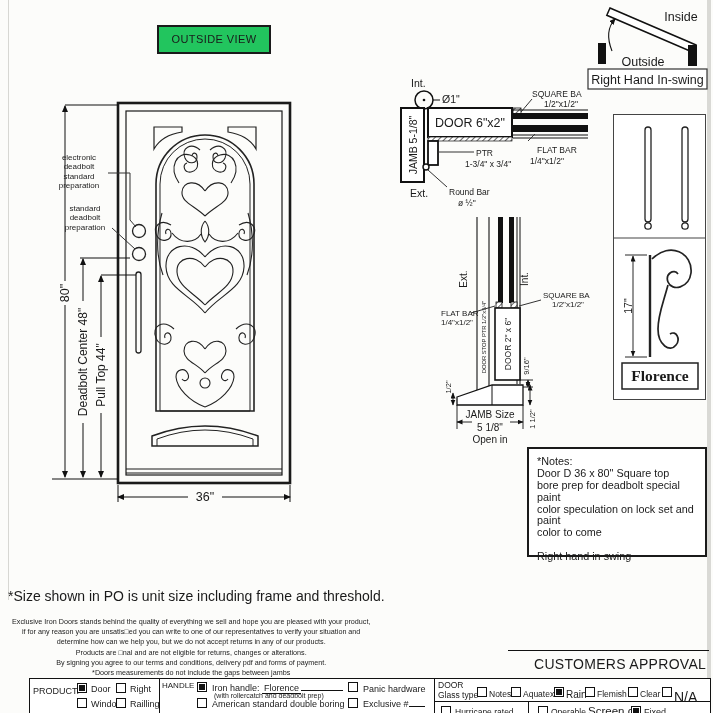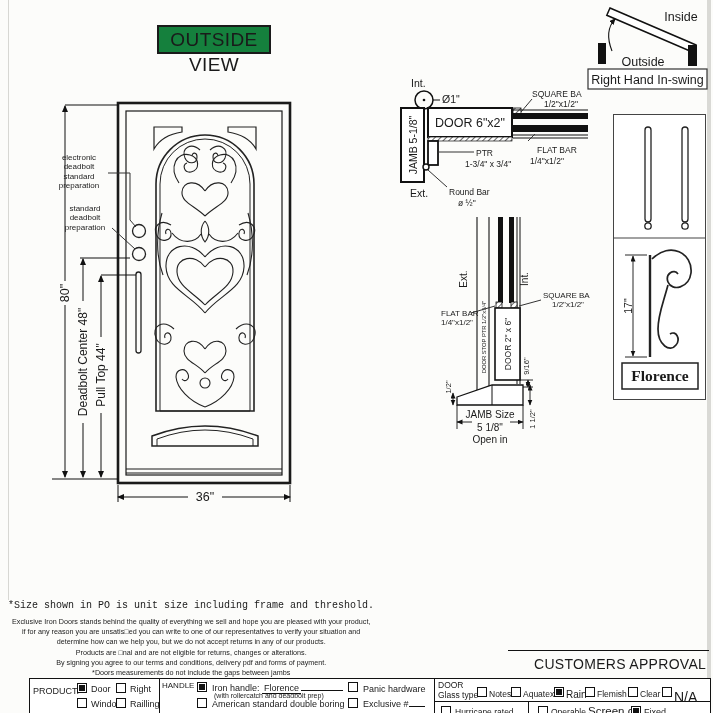--- a/index.html
+++ b/index.html
@@ -1,26 +1,26 @@
 <!DOCTYPE html>
 <html><head>
 <meta charset="utf-8">
 <style>
   html,body{margin:0;padding:0;background:#e8e8e6;}
   .page{position:relative;width:713px;height:713px;background:#fcfcfa;overflow:hidden;
         font-family:"Liberation Sans",sans-serif;color:#1a1a1a;}
   .edge-left{position:absolute;left:8px;top:0;width:1px;height:600px;background:#d7d7d3;}
   .edge-right{position:absolute;left:707px;top:0;width:4px;height:713px;background:#d9d9d5;}
   .title-box{position:absolute;left:157px;top:25px;width:110px;height:25px;border:2px solid #1a1a1a;
-             font-size:19px;letter-spacing:.4px;text-align:center;line-height:25px;background:#15803d;}
+             font-size:11px;letter-spacing:.4px;text-align:center;line-height:25px;background:#22c55e;}
   .pre{white-space:pre-line;}
   .lbl{position:absolute;font-size:8px;line-height:1.18;text-align:center;color:#222;}
   .notes{position:absolute;left:527px;top:447px;width:180px;height:110px;border:2px solid #1a1a1a;
          padding:7px 8px;font-size:10.8px;line-height:1.1;background:#fff;box-sizing:border-box;}
-  .f-size{position:absolute;left:8px;top:600px;font-size:10px;font-family:Liberation Mono, monospace;}
+  .f-size{position:absolute;left:8px;top:588px;font-size:14px;}
   .f-change{position:absolute;left:8px;top:603px;font-size:10px;}
   .f-fine{position:absolute;left:12px;top:617px;font-size:7.2px;line-height:1.42;color:#222;text-align:center;}
   .sig-line{position:absolute;left:508px;top:650px;width:201px;border-top:1.6px solid #111;}
   .f-approval{position:absolute;left:534px;top:656px;font-size:14px;letter-spacing:.3px;}
   
   .form{position:absolute;left:29px;top:678px;width:680px;height:45px;border:1.5px solid #111;
         border-bottom:none;background:#fff;font-size:9px;}
   .form .vdiv{position:absolute;top:0;bottom:0;width:0;border-left:1.4px solid #111;}
   .form .hdiv{position:absolute;height:0;border-top:1.4px solid #111;}
   .fi{position:absolute;white-space:nowrap;}
@@ -261,20 +261,29 @@
         <line x1="11" y1="140" x2="33" y2="140"></line>
         <line x1="11" y1="242" x2="33" y2="242"></line>
         <line x1="19" y1="141" x2="19" y2="241" marker-start="url(#spA)" marker-end="url(#spA)"></line>
       </g>
       <text font-size="10.5" text-anchor="middle" transform="rotate(-90 14 191)" x="14" y="195">17"</text>
       <rect x="8" y="248" width="76" height="26" fill="#fff" stroke="#222" stroke-width="1.5"></rect>
       <text class="serif" font-size="15.5" text-anchor="middle" x="46" y="266">Florence</text>
     </svg>
   </div>
 
+  <div class="notes">
+    <div class="pre">*Notes:
+Door D 36 x 80"  Square top
+bore prep for deadbolt special paint
+color speculation on lock set and paint
+color to come
+
+Right hand in swing</div>
+  </div>
 
   <div class="f-size">*Size shown in PO is unit size including frame and threshold.</div>
   <div class="f-fine pre">Exclusive Iron Doors stands behind the quality of everything we sell and hope you are pleased with your product,
 if for any reason you are unsatis□ed you can write to one of our representatives to verify your situation and
 determine how can we help you, but we do not accept returns in any of our products.
 Products are □nal and are not eligible for returns, changes or alterations.
 By signing you agree to our terms and conditions, delivery pdf and forms of payment.
 *Doors measurements do not include the gaps between jambs</div>
   <div class="sig-line"></div>
   <div class="f-approval">CUSTOMERS APPROVAL</div>

